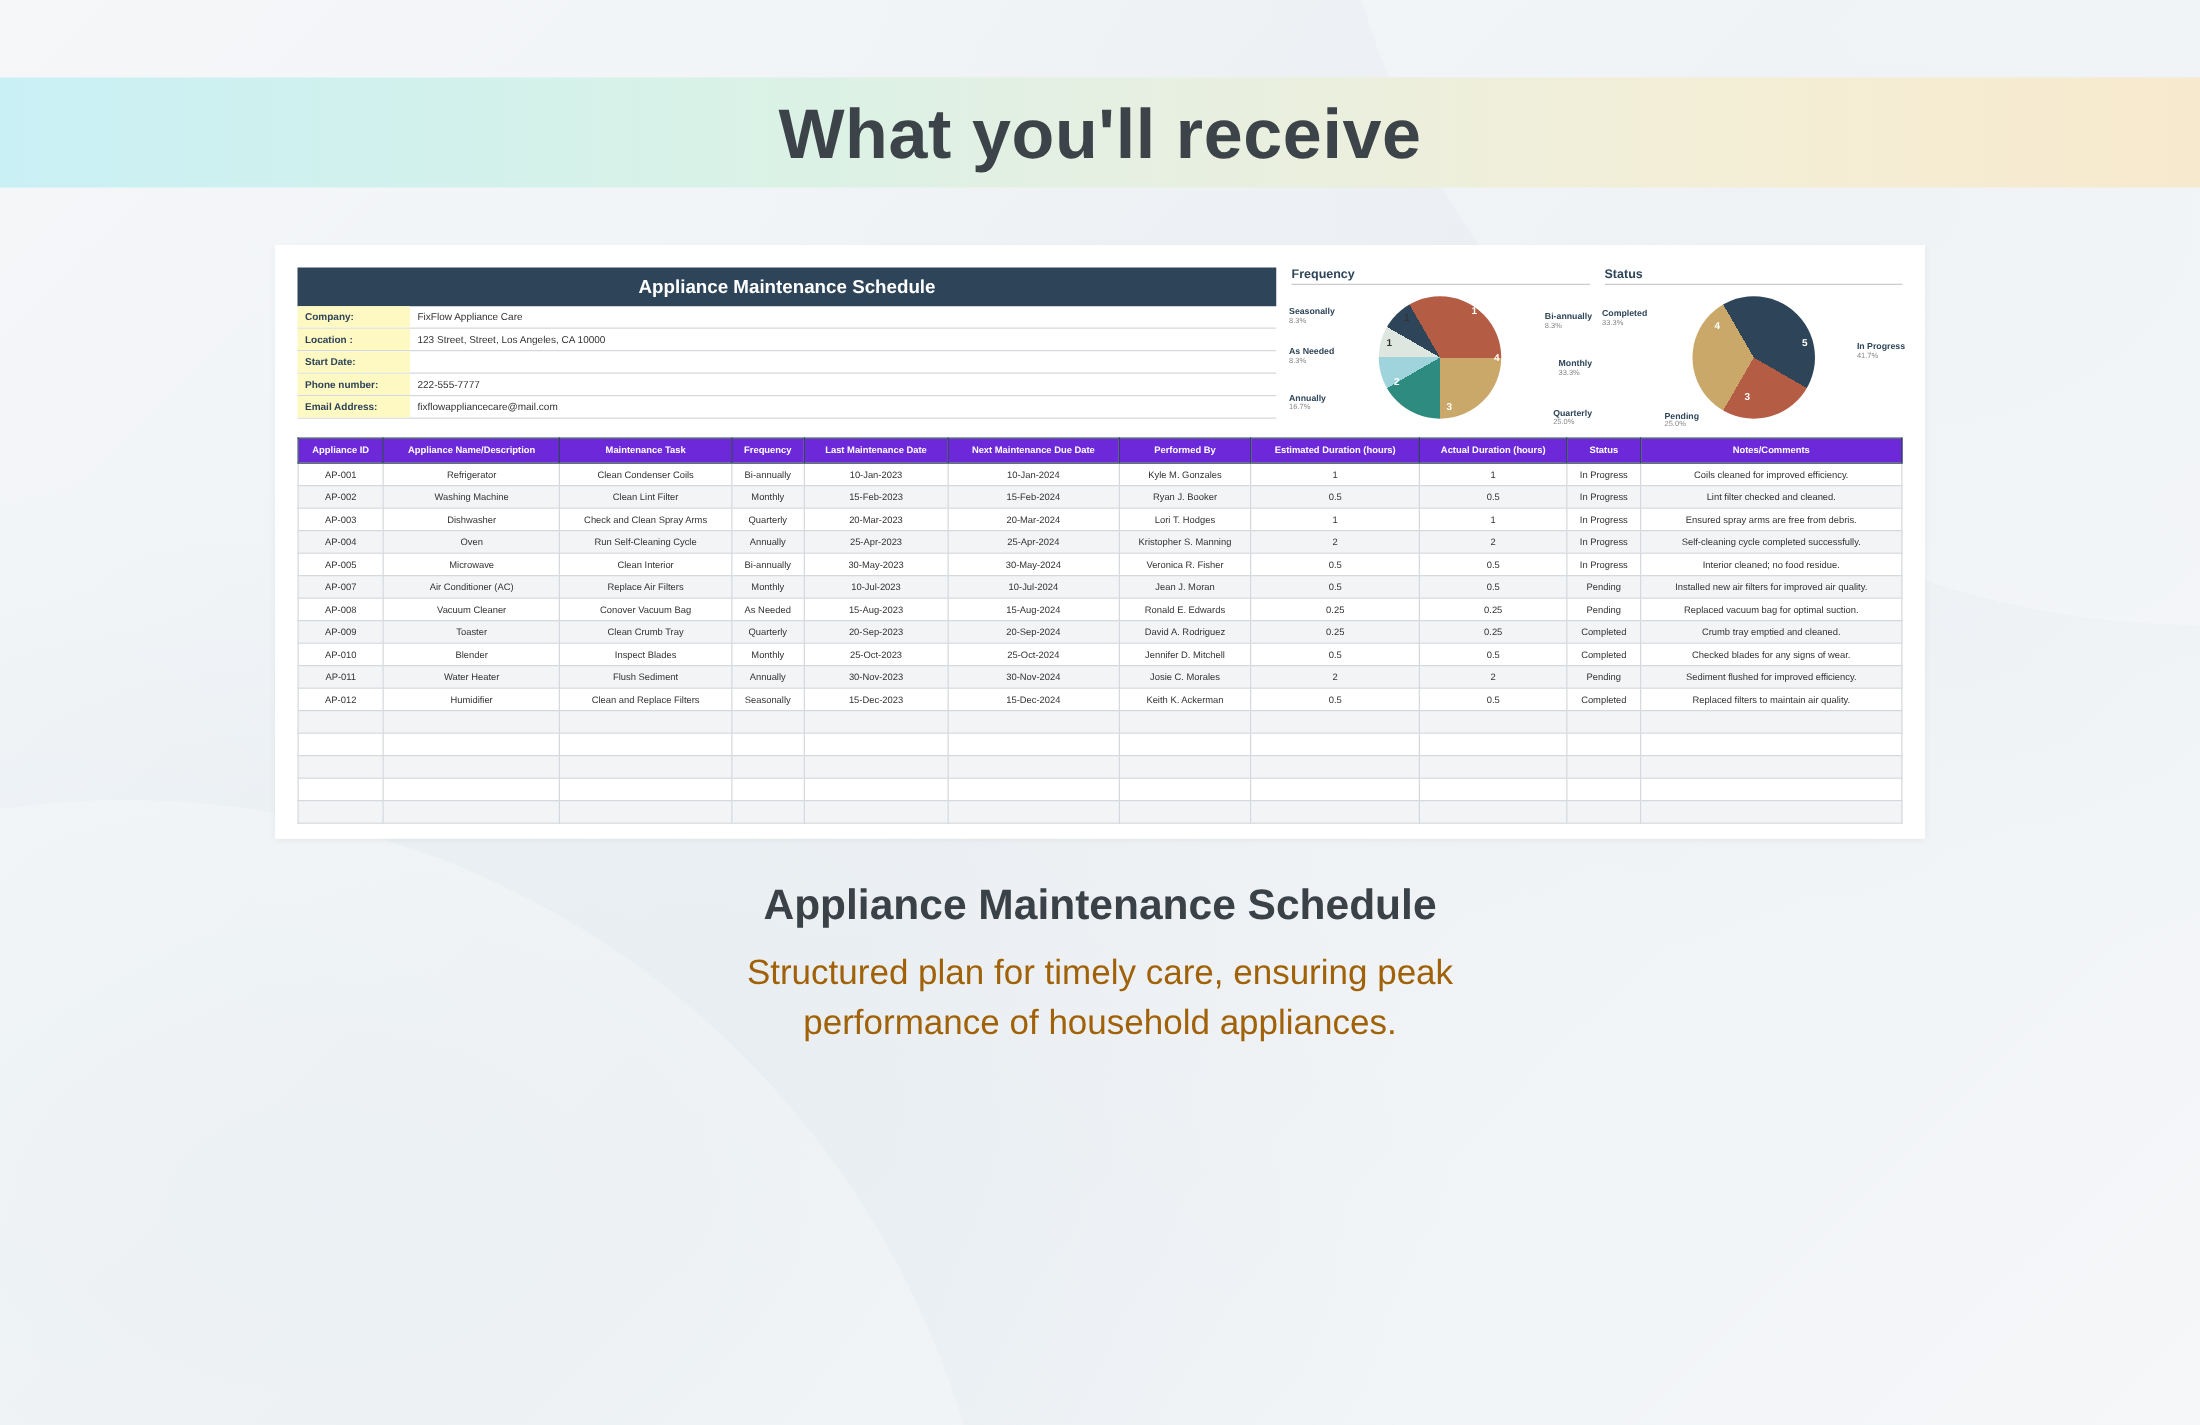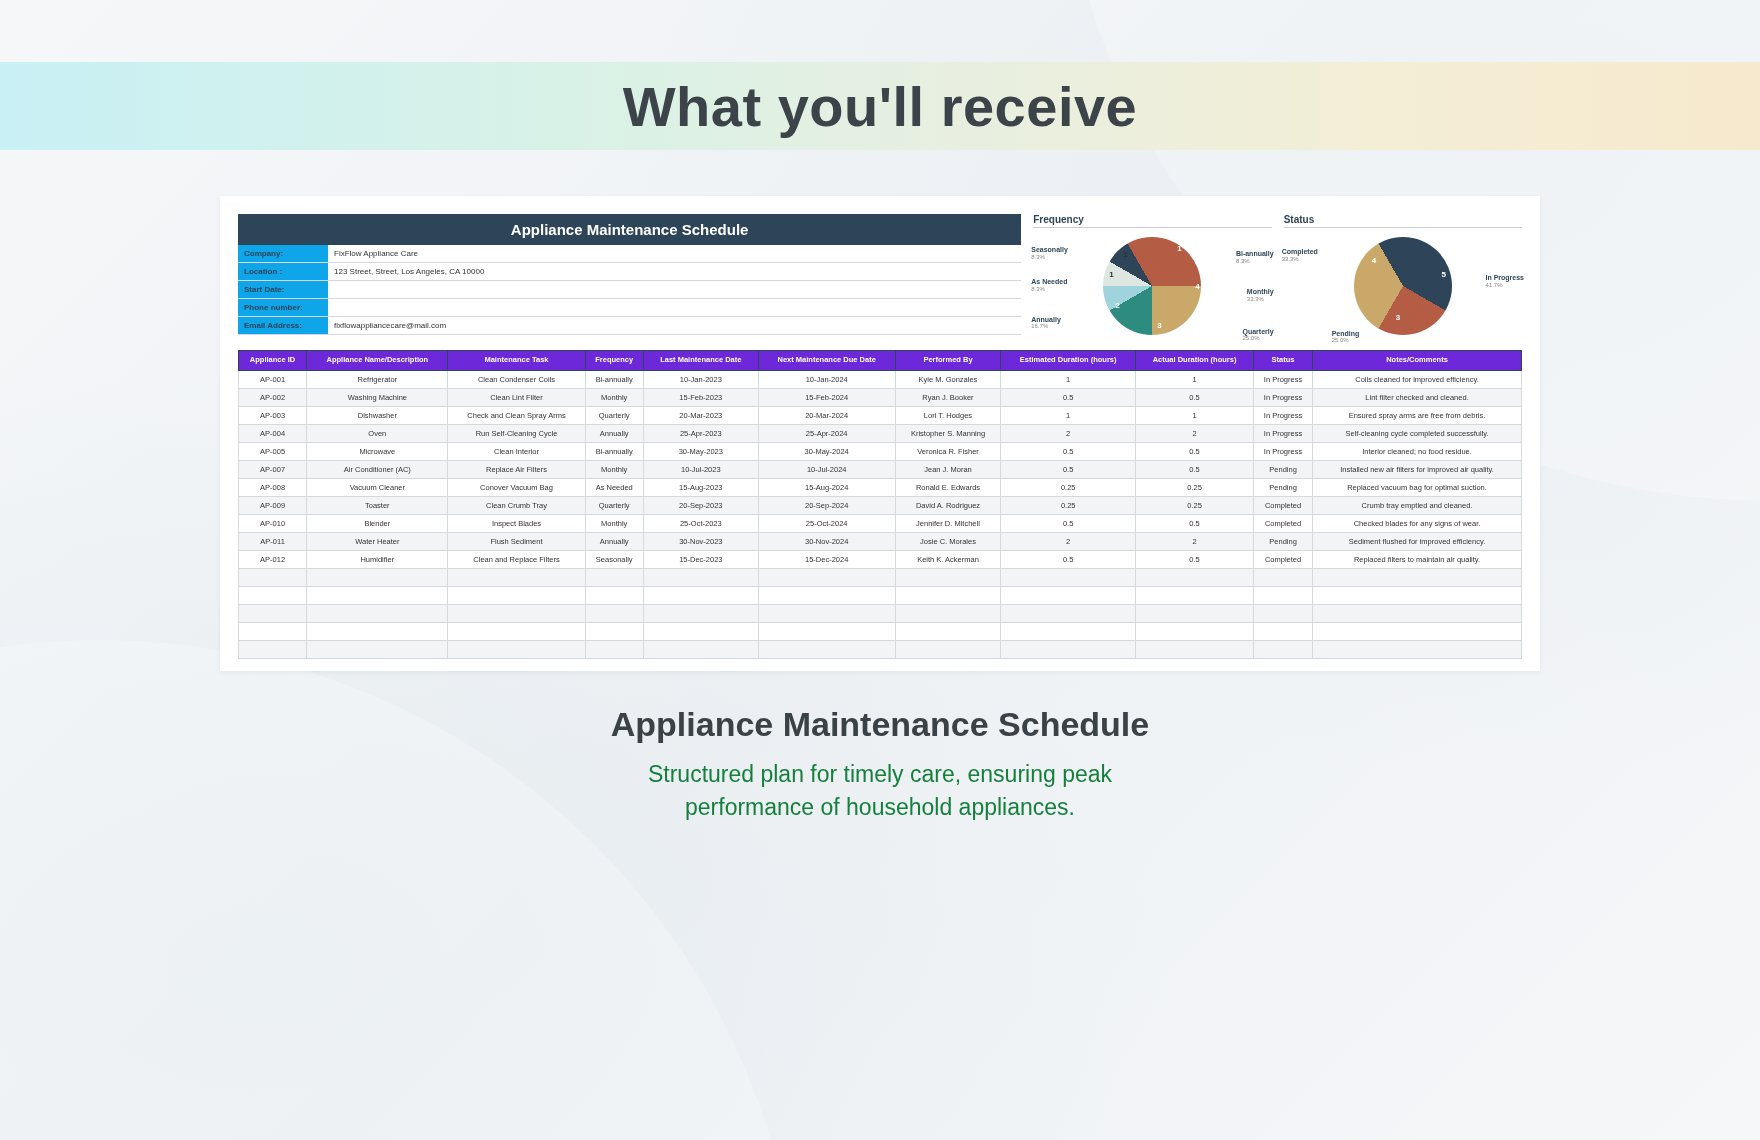--- a/index.html
+++ b/index.html
@@ -41,21 +41,21 @@
   }
 
   .top-row { display:flex; gap:12px; }
   .meta-block { flex: 0 0 61%; }
   .title-bar {
     background:#2e4559; color:#fff; font-weight:700;
     text-align:center; padding:7px 0; font-size:15px;
   }
   .meta-rows { font-size:8px; }
   .meta-row { display:flex; border-bottom:1px solid #d5d9dd; }
-  .meta-row .k { width:90px; background:#0ea5e9; color:#2e4559; font-weight:700; padding:4px 6px; }
+  .meta-row .k { width:90px; background:#fef9c3; color:#2e4559; font-weight:700; padding:4px 6px; }
   .meta-row .v { flex:1; padding:4px 6px; color:#333; }
 
   .chart-box { flex:1; position:relative; }
   .chart-title { font-size:10px; font-weight:700; color:#2e4559; margin-bottom:2px; }
   .chart-divider { height:1px; background:#ccc; margin-bottom:4px; }
   .pie-wrap { position:relative; height:108px; display:flex; justify-content:center; align-items:center; }
   .pie { width:98px; height:98px; border-radius:50%; }
   .lbl { position:absolute; font-size:7px; font-weight:700; color:#2e4559; line-height:1.1; }
   .lbl .pct { display:block; font-weight:400; font-size:6px; color:#888; }
   .seg-num { position:absolute; font-size:8px; font-weight:700; color:#fff; }
@@ -68,21 +68,21 @@
     border:1px solid #2e4559; line-height:1.15;
   }
   table.sched td {
     border:1px solid #d5d9dd; padding:4px 3px; text-align:center; color:#333;
   }
   table.sched tr:nth-child(even) td { background:#f2f4f6; }
   table.sched tr.empty td { height:18px; }
 
   .caption { text-align:center; margin-top:34px; position:relative; z-index:2; }
   .caption h2 { font-size:34px; font-weight:600; color:#3b4247; margin-bottom:14px; }
-  .caption p { font-size:23px; color:#15803d; line-height:1.45; }
+  .caption p { font-size:28px; color:#a16207; line-height:1.45; }
 </style>
 </head>
 <body>
 
 <div class="hero-band">
   <h1>What you'll receive</h1>
 </div>
 
 <div class="card">
   <div class="top-row">
@@ -95,20 +95,21 @@
           </div>
           <div class="meta-row">
             <div class="k">Location :</div>
             <div class="v">123 Street, Street, Los Angeles, CA 10000</div>
           </div>
           <div class="meta-row">
             <div class="k">Start Date:</div>
           </div>
           <div class="meta-row">
             <div class="k">Phone number:</div>
+            <div class="v">222-555-7777</div>
           </div>
           <div class="meta-row">
             <div class="k">Email Address:</div>
             <div class="v">fixflowappliancecare@mail.com</div>
           </div>
         </div>
     </div>
 
     <div class="chart-box">
       <div class="chart-title">Frequency</div>

